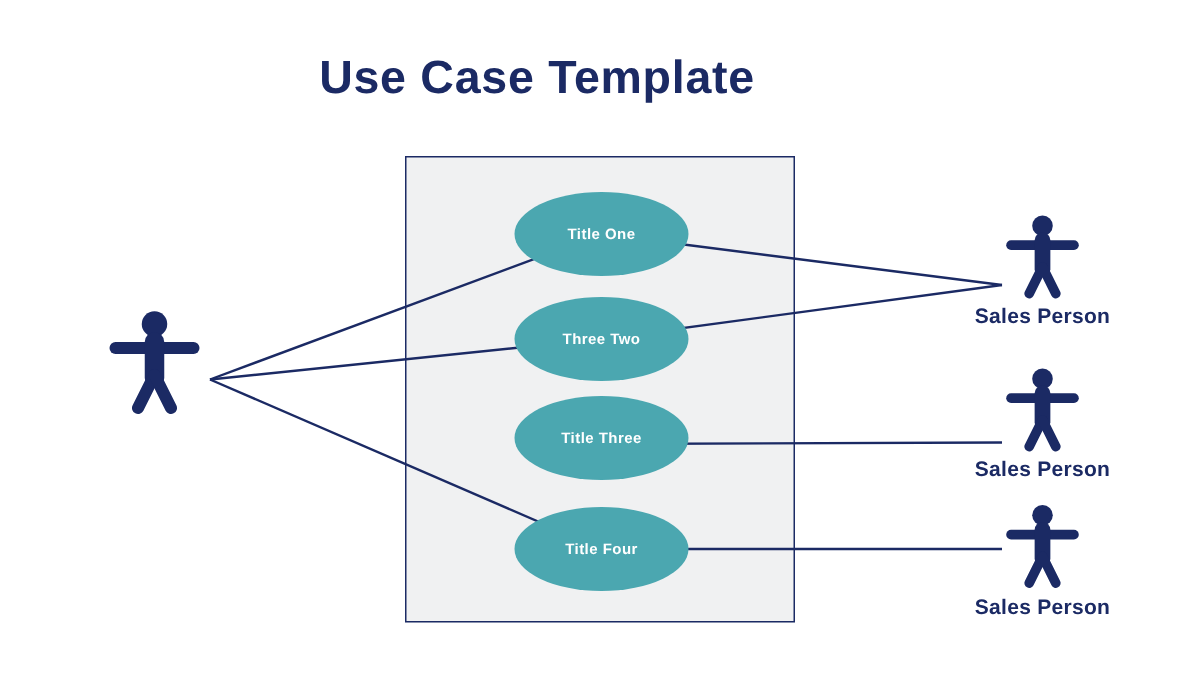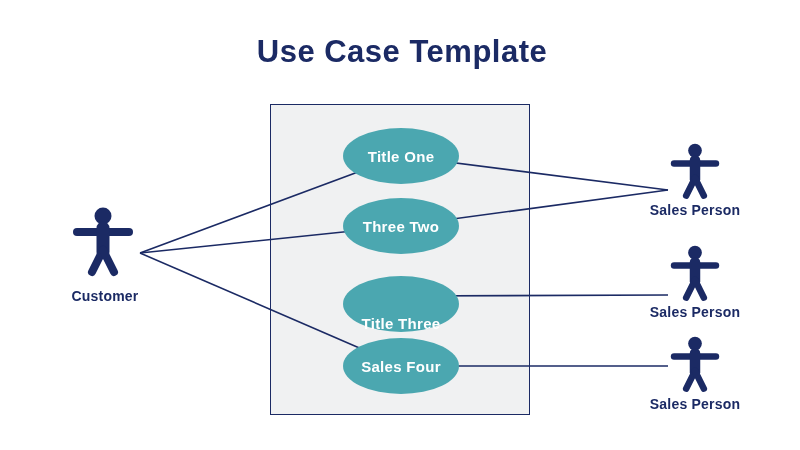--- a/index.html
+++ b/index.html
@@ -22,21 +22,20 @@
 
   .diagram-title {
     position: absolute;
     left: 0; top: 34px;
     width: 716px;
     text-align: center;
     font-size: 31px;
     font-weight: bold;
     letter-spacing: 0.5px;
     color: var(--navy);
-    margin-left: 44px;
   }
 
   .system-boundary {
     position: absolute;
     left: 270px; top: 104px;
     width: 260px; height: 311px;
     background: var(--boundary-fill);
     border: 1.7px solid var(--navy);
     z-index: 1;
   }
@@ -58,27 +57,27 @@
     width: 116px; height: 56px;
     border-radius: 50%;
     background: var(--teal);
     display: flex;
     align-items: center;
     justify-content: center;
     z-index: 3;
   }
   .use-case .uc-label {
     color: var(--uc-text);
-    font-size: 15px;
+    font-size: 10px;
     font-weight: bold;
     letter-spacing: 0.3px;
   }
   .uc-1 { left: 343px; top: 128px; }
   .uc-2 { left: 343px; top: 198px; }
-  .uc-3 { left: 343px; top: 276px; align-items: flex-end; }
+  .uc-3 { left: 343px; top: 264px; }
   .uc-4 { left: 343px; top: 338px; }
 
   .actor { position: absolute; z-index: 4; color: var(--navy); }
   .actor-icon { display: block; }
   .actor-label {
     position: absolute;
     z-index: 4;
     color: var(--navy);
     font-size: 14px;
     font-weight: bold;
@@ -121,33 +120,32 @@
   <div class="use-case uc-1">
     <span class="uc-label">Title One</span>
   </div>
   <div class="use-case uc-2">
     <span class="uc-label">Three Two</span>
   </div>
   <div class="use-case uc-3">
     <span class="uc-label">Title Three</span>
   </div>
   <div class="use-case uc-4">
-    <span class="uc-label">Sales Four</span>
+    <span class="uc-label">Title Four</span>
   </div>
 
   <div class="actor actor-customer">
     <svg class="actor-icon" viewBox="0 0 62 70" width="62" height="70">
       <circle cx="31" cy="9" r="8.5" fill="currentColor"></circle>
       <line x1="5" y1="25" x2="57" y2="25" stroke="currentColor" stroke-width="8" stroke-linecap="round"></line>
       <line x1="31" y1="21" x2="31" y2="45" stroke="currentColor" stroke-width="13" stroke-linecap="round"></line>
       <line x1="31" y1="43" x2="20" y2="65" stroke="currentColor" stroke-width="8" stroke-linecap="round"></line>
       <line x1="31" y1="43" x2="42" y2="65" stroke="currentColor" stroke-width="8" stroke-linecap="round"></line>
     </svg>
   </div>
-  <div class="actor-label label-customer">Customer</div>
 
   <div class="actor actor-sales-1">
     <svg class="actor-icon" viewBox="0 0 62 70" width="50" height="57">
       <circle cx="31" cy="9" r="8.5" fill="currentColor"></circle>
       <line x1="5" y1="25" x2="57" y2="25" stroke="currentColor" stroke-width="8" stroke-linecap="round"></line>
       <line x1="31" y1="21" x2="31" y2="45" stroke="currentColor" stroke-width="13" stroke-linecap="round"></line>
       <line x1="31" y1="43" x2="20" y2="65" stroke="currentColor" stroke-width="8" stroke-linecap="round"></line>
       <line x1="31" y1="43" x2="42" y2="65" stroke="currentColor" stroke-width="8" stroke-linecap="round"></line>
     </svg>
   </div>

